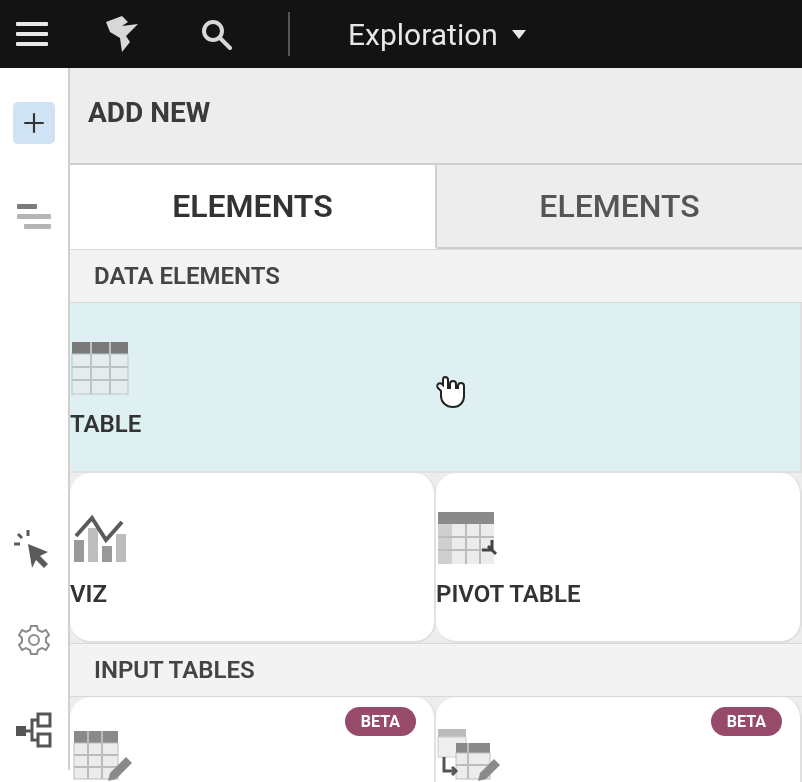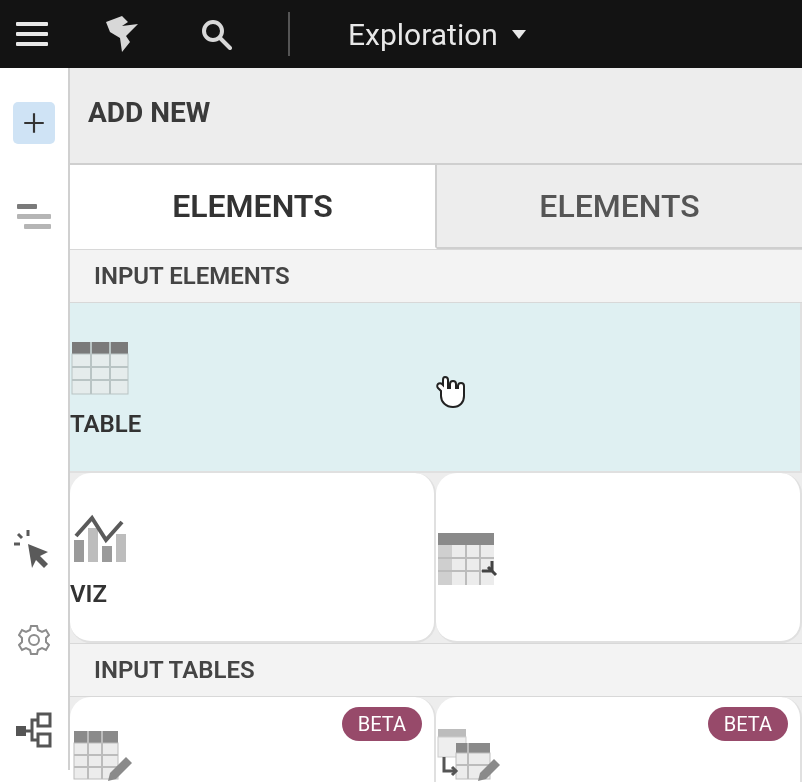--- a/index.html
+++ b/index.html
@@ -169,27 +169,27 @@
       font-weight: 600;
       color: #333;
       margin-top: 14px;
     }
     .icon-box {
       width: 60px; height: 56px;
       position: relative;
     }
     .beta-badge {
       position: absolute;
-      top: 10px; right: 12px;
+      top: 10px; right: 18px;
       background: #974a6a;
       color: #fff;
       padding: 5px 16px;
       border-radius: 20px;
-      font-size: 20px;
-      font-weight: 400;
+      font-size: 16px;
+      font-weight: 700;
     }
     .cursor-overlay {
       position: absolute;
       left: 50%; top: 43%;
       pointer-events: none;
     }
 
     
     .rail-lines {
       width: 34px;
@@ -270,21 +270,21 @@
   </div>
 
   <div class="main-panel">
     <div class="panel-title">ADD NEW</div>
 
     <div class="tabs">
       <div class="tab active">ELEMENTS</div>
       <div class="tab">ELEMENTS</div>
     </div>
 
-    <div class="section-header">INPUT ELEMENTS</div>
+    <div class="section-header">DATA ELEMENTS</div>
 
     <div class="element-grid">
 
       <div class="element-card full highlighted" style="height:170px;">
         <div class="icon-box">
           <svg viewBox="0 0 60 56" width="60" height="56">
             <rect x="2" y="2" width="56" height="12" fill="#7a7a7a"></rect>
             <rect x="2" y="14" width="56" height="40" fill="#e5ecec" stroke="#b9c4c4" stroke-width="1"></rect>
             <line x1="2" y1="27" x2="58" y2="27" stroke="#b9c4c4" stroke-width="2"></line>
             <line x1="2" y1="40" x2="58" y2="40" stroke="#b9c4c4" stroke-width="2"></line>
@@ -319,20 +319,21 @@
             <rect x="2" y="2" width="56" height="12" fill="#8a8a8a"></rect>
             <rect x="2" y="14" width="14" height="40" fill="#cfcfcf"></rect>
             <rect x="16" y="14" width="42" height="40" fill="#ececec"></rect>
             <line x1="2" y1="27" x2="58" y2="27" stroke="#bcbcbc" stroke-width="2"></line>
             <line x1="2" y1="40" x2="58" y2="40" stroke="#bcbcbc" stroke-width="2"></line>
             <line x1="30" y1="14" x2="30" y2="54" stroke="#bcbcbc" stroke-width="2"></line>
             <line x1="44" y1="14" x2="44" y2="54" stroke="#bcbcbc" stroke-width="2"></line>
             <path d="M46 40 L56 40 L56 30 M52 36 L60 44" fill="none" stroke="#444" stroke-width="3"></path>
           </svg>
         </div>
+        <div class="card-label">PIVOT TABLE</div>
       </div>
     </div>
 
     <div class="section-header">INPUT TABLES</div>
 
     <div class="element-grid">
       <div class="element-card half" style="height:120px; padding-top:22px;">
         <div class="beta-badge">BETA</div>
         <div class="icon-box">
           <svg viewBox="0 0 64 60" width="64" height="60">

